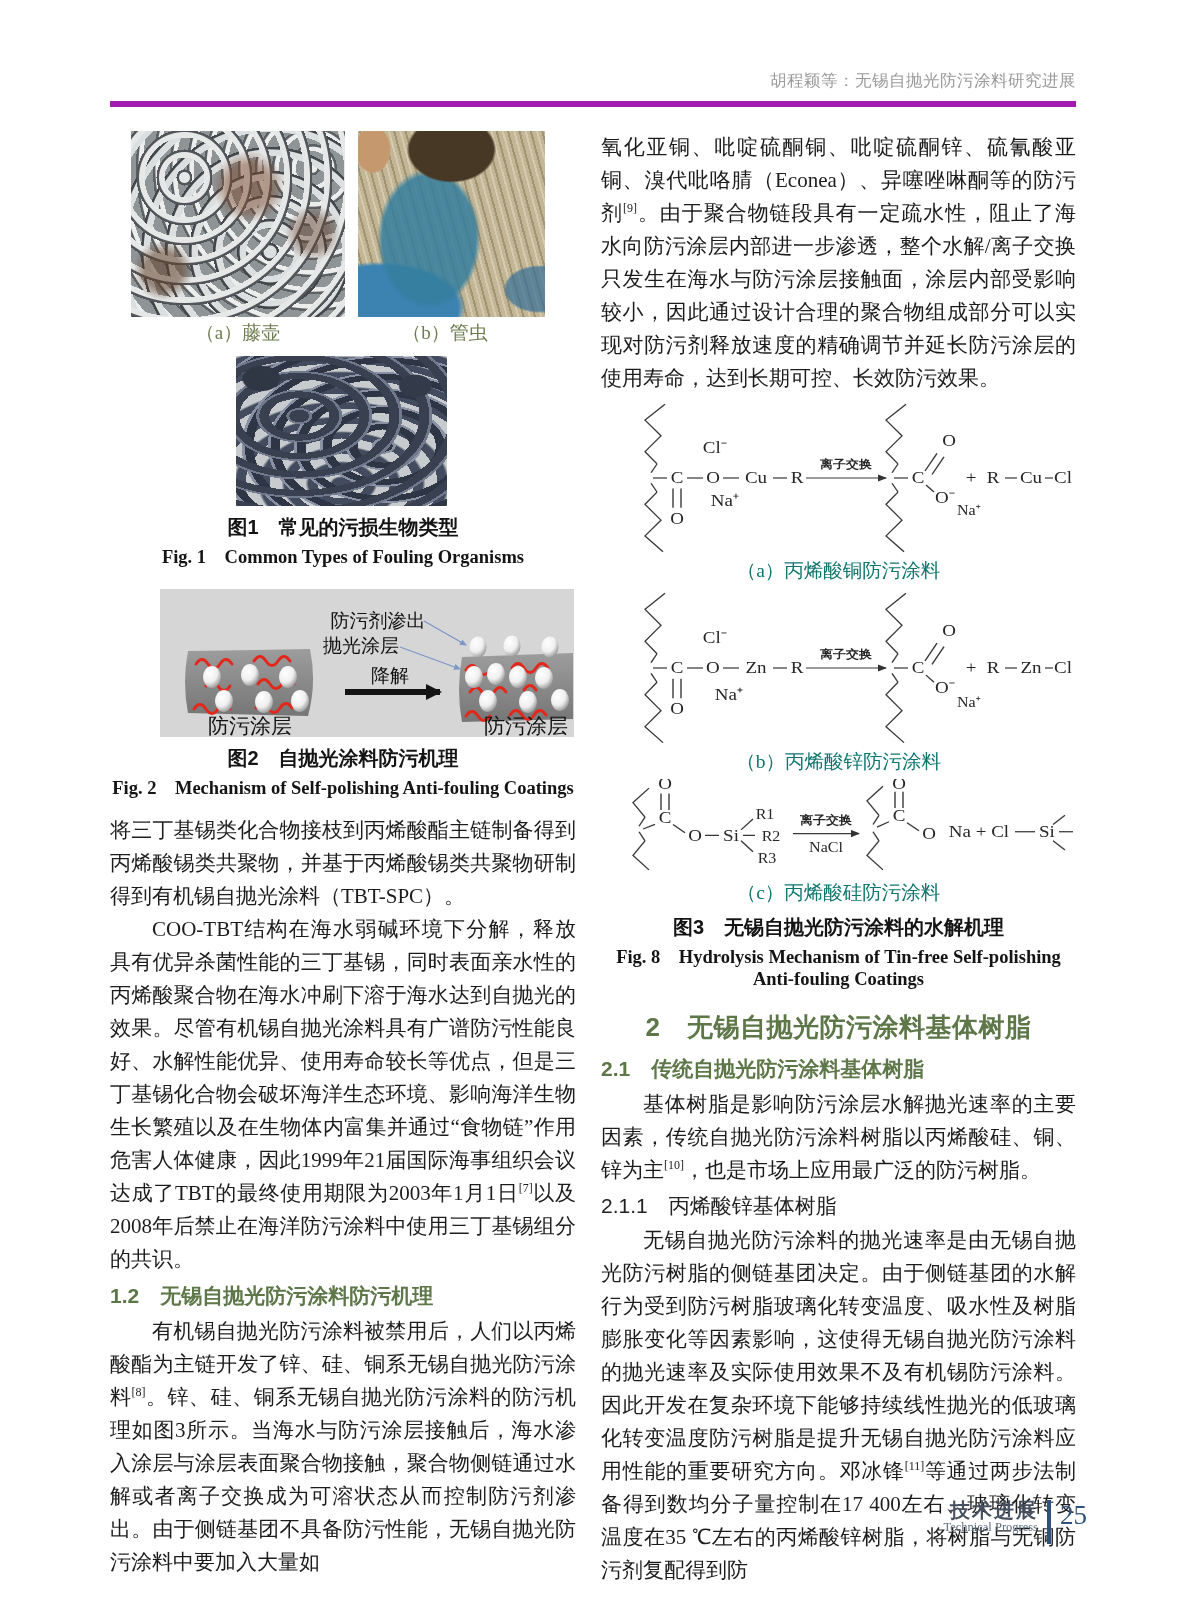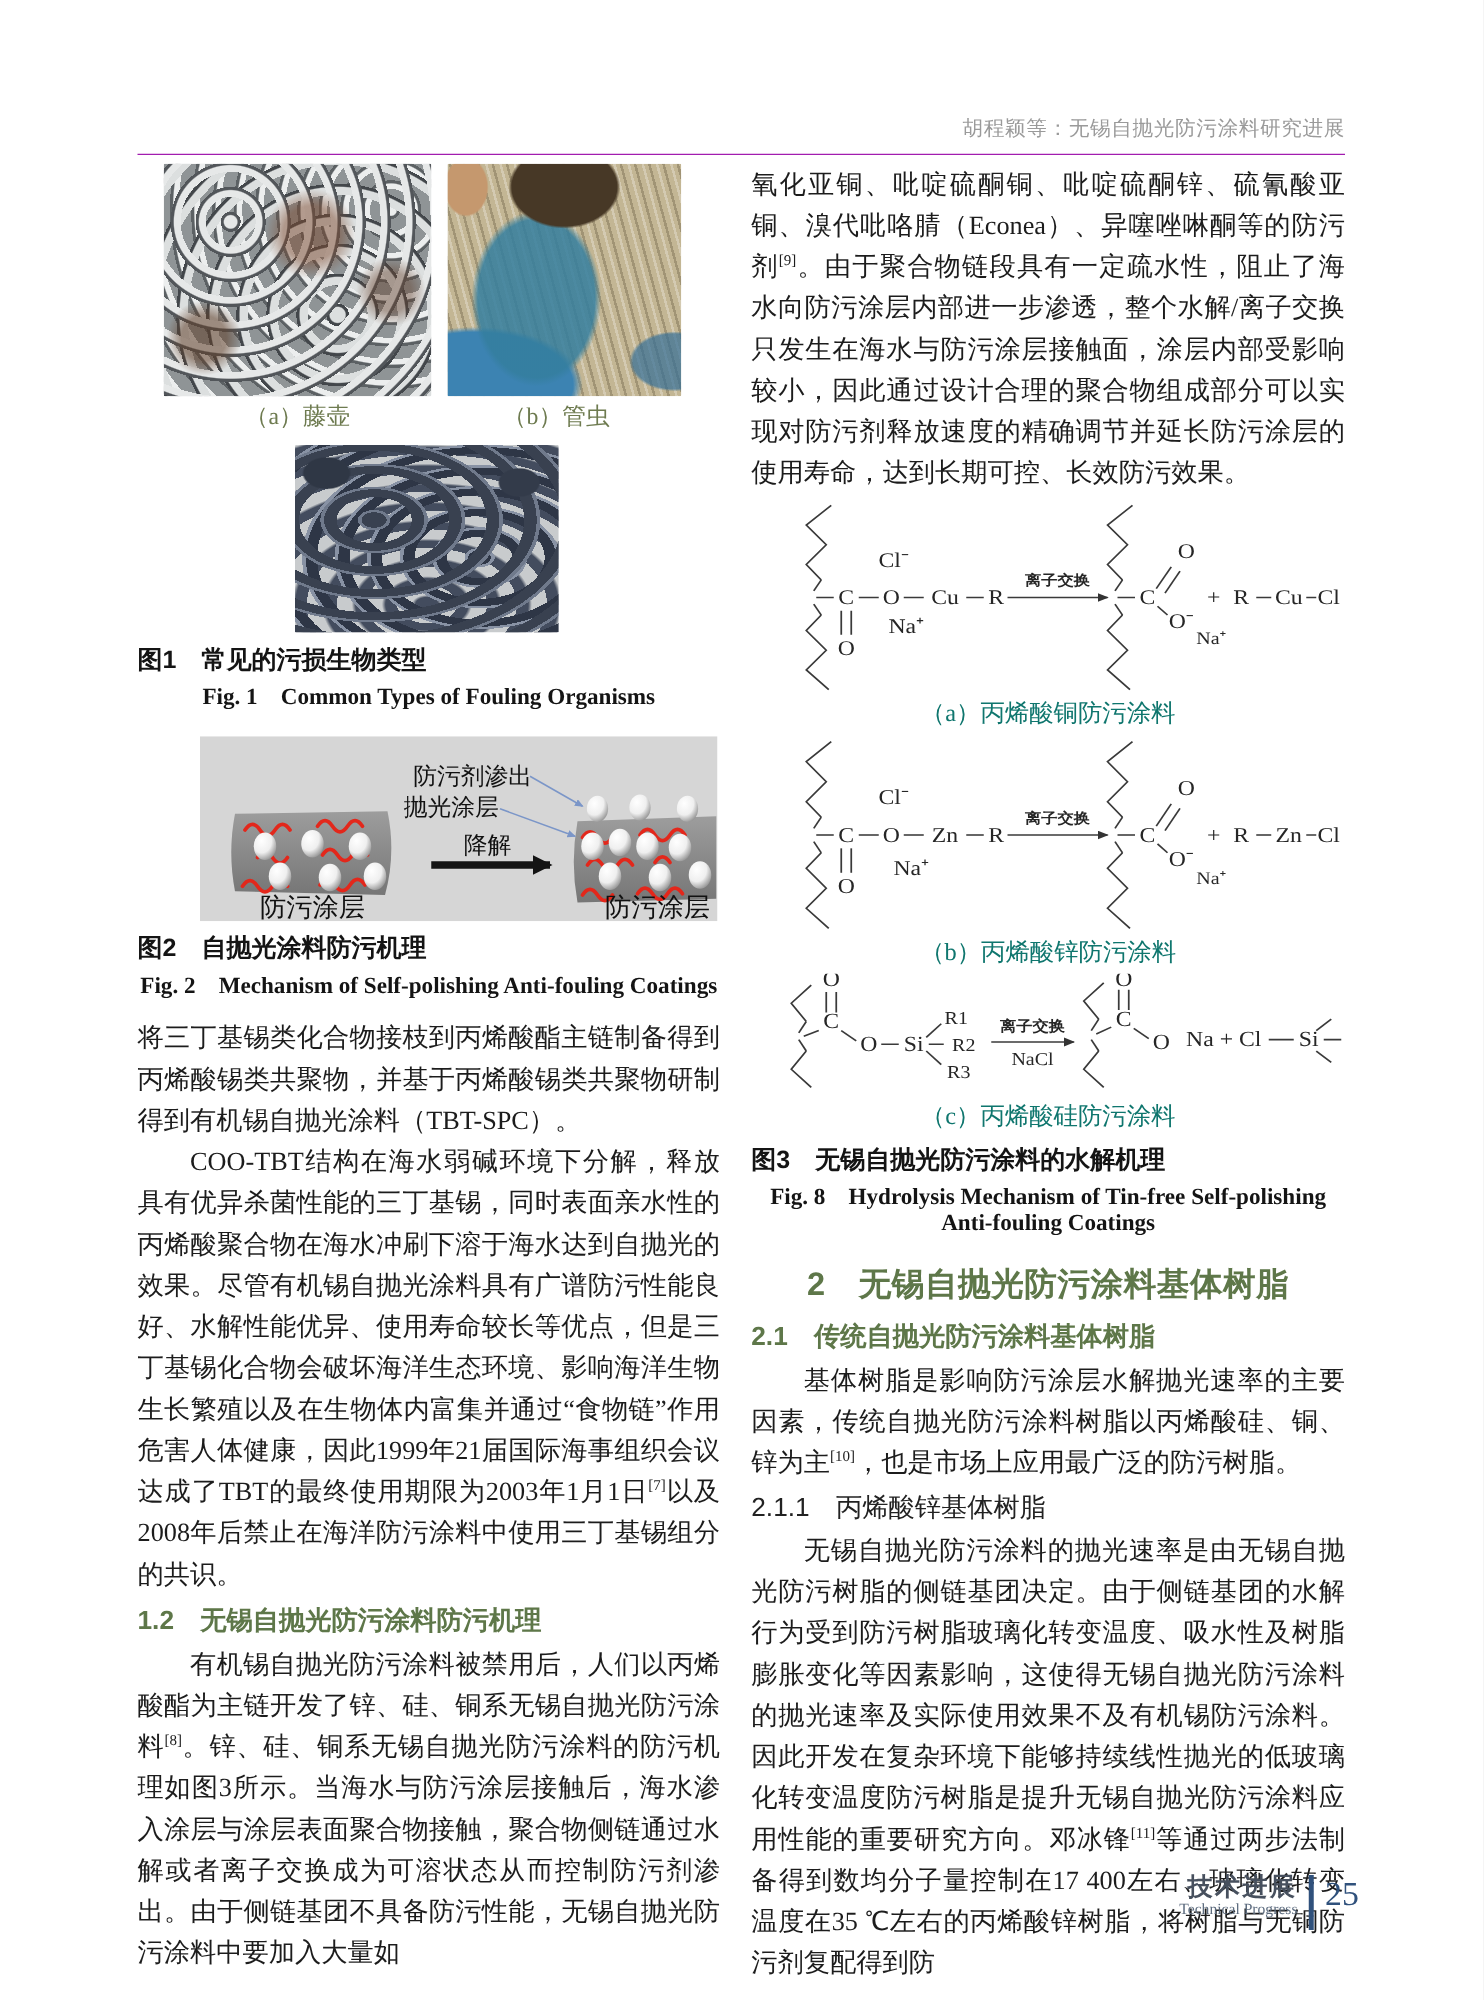--- a/index.html
+++ b/index.html
@@ -1,22 +1,22 @@
 <!DOCTYPE html>
 <html><head>
 <meta charset="utf-8">
 <style>
   html,body{margin:0;padding:0;background:#e8e8e8;}
   .page{position:relative;width:1187px;height:1600px;margin:0 auto;background:#ffffff;
         font-family:"Liberation Serif",serif;color:#1c1c1c;overflow:hidden;}
 
   
-  .running-head{position:absolute;left:110px;top:92px;width:966px;text-align:right;
+  .running-head{position:absolute;left:110px;top:70px;width:966px;text-align:right;
         font-family:"Liberation Sans",sans-serif;font-size:16.5px;color:#9a9a9a;
-        padding-bottom:9px;border-bottom:1px solid #a21caf;letter-spacing:.5px;}
+        padding-bottom:9px;border-bottom:6px solid #a21caf;letter-spacing:.5px;}
 
   
   .col{position:absolute;top:131px;}
   .col-left{left:110px;width:466px;}
   .col-right{left:601px;width:475px;}
 
   
   .photo-row{display:flex;gap:13px;margin-left:21px;width:414px;}
   .photo{height:186px;border-radius:1px;}
   .photo-a{width:214px;background-color:#8f9496;background-image:
@@ -39,21 +39,21 @@
       repeating-radial-gradient(ellipse 26px 16px at 30% 40%, #394150 0 10px, #707a8c 10px 13px, rgba(0,0,0,0) 13px 30px),
       repeating-radial-gradient(ellipse 22px 14px at 70% 60%, #2e3646 0 9px, #8892a4 9px 12px, rgba(0,0,0,0) 12px 26px),
       repeating-radial-gradient(ellipse 24px 15px at 50% 85%, #434c5e 0 9px, rgba(0,0,0,0) 12px 24px);}
   .photo-caption-row{display:flex;margin-left:21px;width:414px;margin-top:3px;}
   .photo-caption-row span{display:block;text-align:center;}
   .pc-a{width:214px;} .pc-b{width:200px;}
   .photo-caption{font-size:19px;color:#6e7b50;}
 
   
   .figcap-zh{font-family:"Liberation Sans",sans-serif;font-weight:bold;font-size:20px;
-        color:#141414;margin-top:8px;}
+        text-align:center;color:#141414;margin-top:8px;}
   .figcap-en{font-weight:bold;font-size:18.5px;text-align:center;color:#141414;margin-top:3px;}
 
   
   .fig2-wrap{margin:20px 0 0 23px;line-height:0;padding-left:27px;}
 
   
   .struct{display:block;margin:4px 0 0 0;}
   .chem-caption{font-size:19.5px;color:#0f766e;text-align:center;margin:0 0 4px 0;}
 
   

